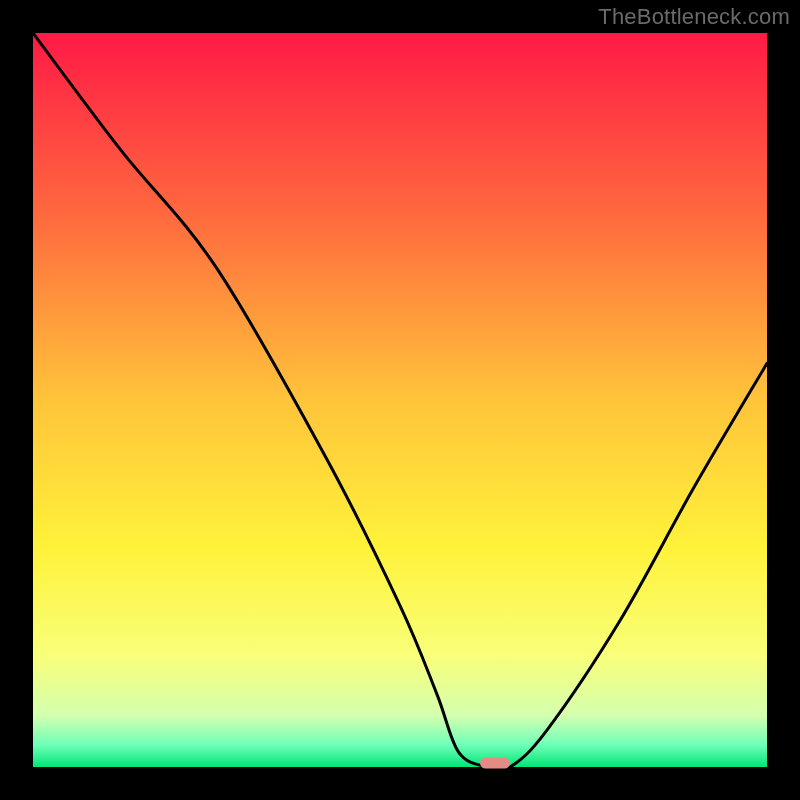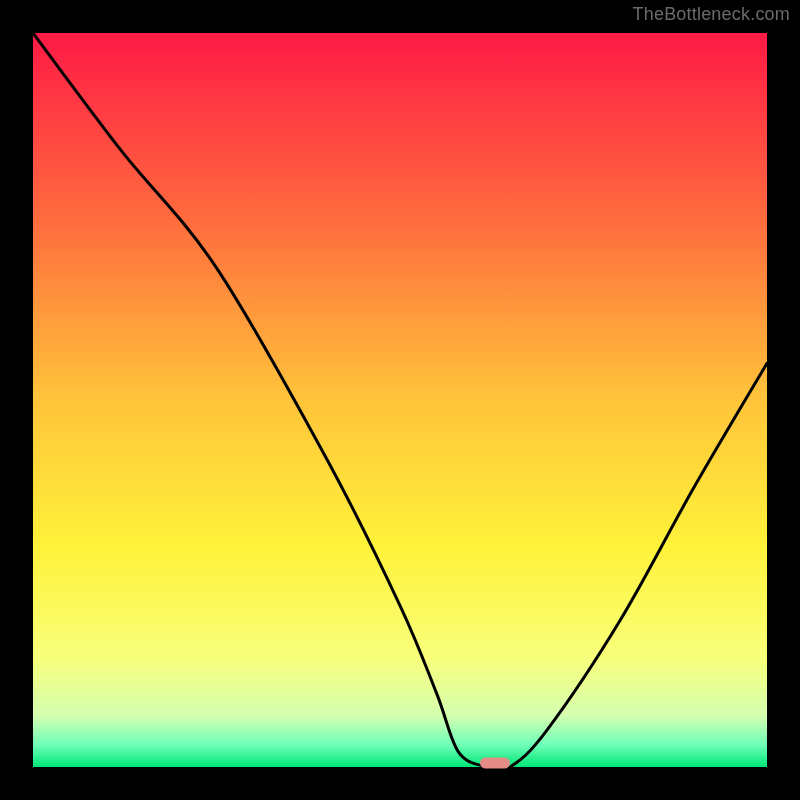--- a/index.html
+++ b/index.html
@@ -14,21 +14,21 @@
   .stage {
     position: relative;
     width: 800px;
     height: 800px;
   }
   .watermark {
     position: absolute;
     top: 4px;
     right: 10px;
     color: #6a6a6a;
-    font-size: 18px;
+    font-size: 22px;
     font-weight: 500;
     letter-spacing: 0.2px;
     z-index: 5;
   }
   .plot-frame {
     position: absolute;
     left: 33px;
     top: 33px;
     width: 734px;
     height: 734px;

